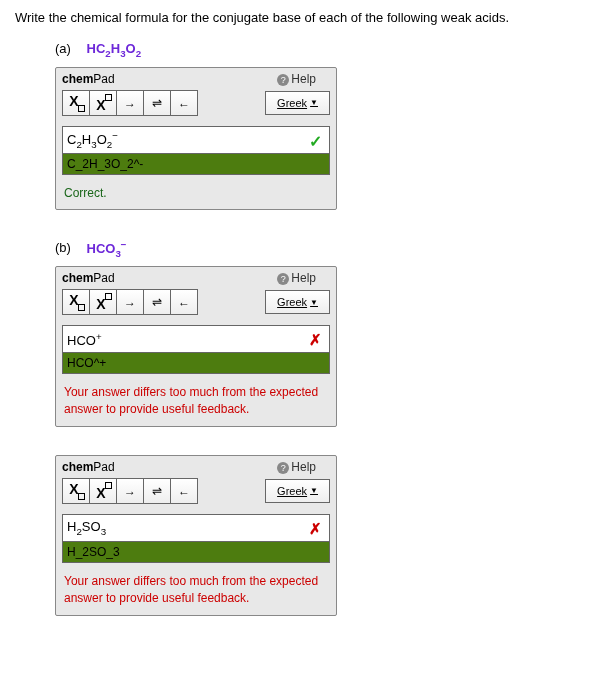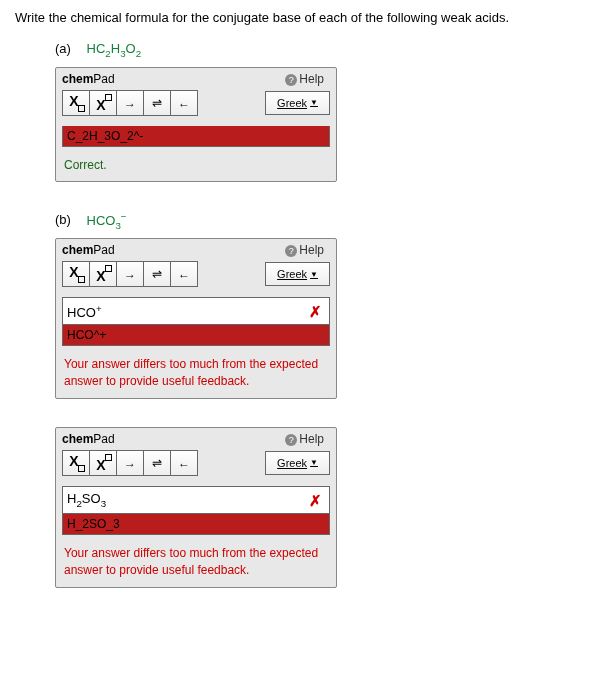--- a/index.html
+++ b/index.html
@@ -14,38 +14,39 @@
   .question-text {
     margin-bottom: 16px;
   }
   .part-row {
     margin: 10px 0 8px 40px;
   }
   .part-label {
     display: inline;
   }
   .formula {
-    color: #15803d;
+    color: #6d28d9;
     font-family: Arial, sans-serif;
     margin-left: 12px;
+    font-weight: bold;
   }
   .chempad {
     margin-left: 40px;
     margin-bottom: 28px;
     width: 280px;
     border: 1px solid #888;
     background: #e8e8e8;
     border-radius: 2px;
     position: relative;
   }
   .chempad-header {
     display: flex;
     justify-content: space-between;
     align-items: center;
-    padding: 4px 12px 2px 6px;
+    padding: 4px 20px 2px 6px;
     font-size: 12px;
   }
   .chempad-title .bold { font-weight: bold; }
   .help-link {
     color: #333;
     cursor: pointer;
   }
   .help-icon {
     display: inline-block;
     width: 12px;
@@ -115,21 +116,21 @@
     border: 1px solid #666;
     height: 22px;
     padding: 2px 4px;
     font-family: Arial, sans-serif;
     font-size: 13px;
     display: flex;
     align-items: center;
     justify-content: space-between;
   }
   .raw-input {
-    background: #b91c1c;
+    background: #4d7c0f;
     border: 1px solid #666;
     border-top: none;
     height: 18px;
     padding: 1px 4px;
     font-family: Arial, sans-serif;
     font-size: 12px;
     display: flex;
     align-items: center;
   }
   .status-icon {
@@ -183,20 +184,24 @@
           <div class="tool-btn">→</div>
           <div class="tool-btn">⇌</div>
           <div class="tool-btn">←</div>
         </div>
         <div class="greek-btn">
           <span>Greek</span>
             <span class="caret">▼</span>
         </div>
       </div>
       <div class="input-area">
+        <div class="formula-display">
+          <span>C<sub>2</sub>H<sub>3</sub>O<sub>2</sub><sup>−</sup></span>
+          <span class="status-icon"><span class="check-icon">✓</span></span>
+        </div>
         <div class="raw-input">C_2H_3O_2^-</div>
       </div>
       <div class="feedback correct">Correct.</div>
     </div>
   </div>
 
   <div>
     <div class="part-row">
       <span class="part-label">(b)</span>
       <span class="formula">HCO<sub>3</sub><sup>−</sup></span>

